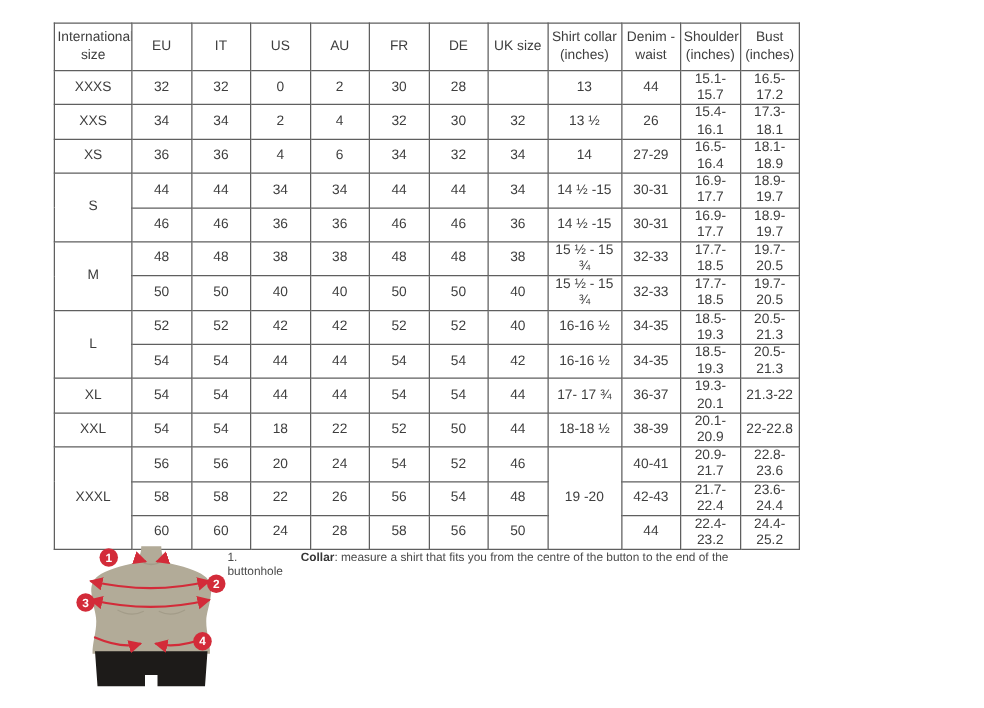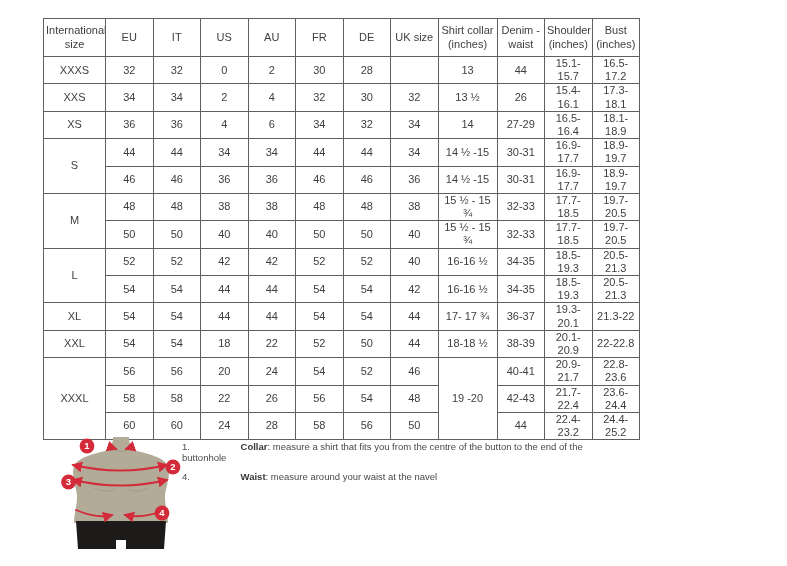--- a/index.html
+++ b/index.html
@@ -302,16 +302,15 @@
           <text x="8.5" y="50.4" text-anchor="middle" font-size="9.5" font-weight="bold" fill="#ffffff">3</text>
         </g>
         <g>
           <circle cx="102" cy="78" r="7.4" fill="#d32b39"></circle>
           <text x="102" y="81.4" text-anchor="middle" font-size="9.5" font-weight="bold" fill="#ffffff">4</text>
         </g>
       </svg>
     </div>
     <ol class="measure-list">
       <li><span>1. </span><b>Collar</b><span>: measure a shirt that fits you from the centre of the button to the end of the buttonhole</span></li>
-      <li><span>4. </span><b>Waist</b><span>: measure around your waist at the navel</span></li>
     </ol>
   </div>
 </div>
 
 </body></html>

